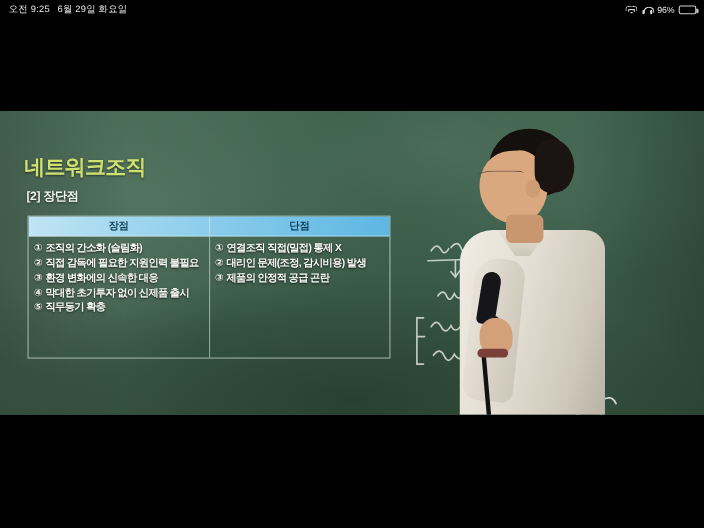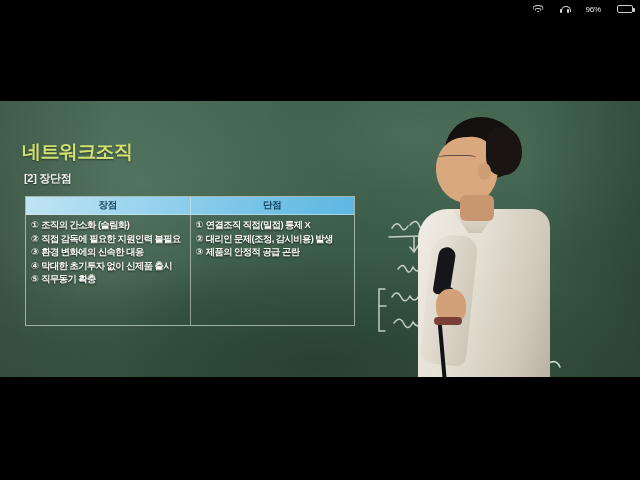--- a/index.html
+++ b/index.html
@@ -2,21 +2,21 @@
 <html><head>
 <meta charset="utf-8">
 <style>
   html,body{margin:0;padding:0;background:#000;}
   body{width:640px;height:480px;overflow:hidden;font-family:"Liberation Sans","DejaVu Sans",sans-serif;}
 
   
   .statusbar{position:absolute;left:0;top:0;width:640px;height:18px;background:#000;
              display:flex;align-items:center;color:#e8e8e8;font-size:8.5px;z-index:40;}
   .sb-left{display:flex;align-items:center;gap:7px;padding-left:8px;letter-spacing:.2px;}
-  .sb-right{margin-left:auto;display:flex;align-items:flex-start;gap:16px;padding-right:7px;}
+  .sb-right{margin-left:auto;display:flex;align-items:flex-start;gap:4px;padding-right:7px;}
   .sb-time{font-size:8.5px;}
   .sb-date{font-size:8.5px;}
   .sb-pct{font-size:8px;letter-spacing:-.2px;}
 
   .wifi-icon{width:11px;height:9px;position:relative;display:inline-block;}
   .wifi-icon i{position:absolute;left:50%;transform:translateX(-50%);
       border:1.2px solid #dcdcdc;border-bottom:none;border-radius:50% 50% 0 0;}
   .wifi-icon i:nth-child(1){width:9px;height:4.5px;top:0.4px;}
   .wifi-icon i:nth-child(2){width:5px;height:2.6px;top:3px;}
   .wifi-icon i:nth-child(3){width:1.6px;height:1.6px;top:6px;border:none;background:#dcdcdc;border-radius:50%;}
@@ -114,20 +114,24 @@
   
   .chalk svg{position:absolute;left:0;top:0;width:640px;height:276px;}
 
   .sheen{position:absolute;inset:0;pointer-events:none;
     background:linear-gradient(115deg, rgba(255,255,255,.05) 0%, rgba(255,255,255,0) 38%);}
 </style>
 </head>
 <body>
 
 <div class="statusbar">
+  <div class="sb-left">
+    <span class="sb-time">오전 9:25</span>
+    <span class="sb-date">6월 29일 화요일</span>
+  </div>
   <div class="sb-right">
     <span class="wifi-icon">
         <i></i>
         <i></i>
         <i></i>
       </span>
     <span class="hp-icon">
       <span class="band"></span>
         <span class="e l"></span>
         <span class="e r"></span>

